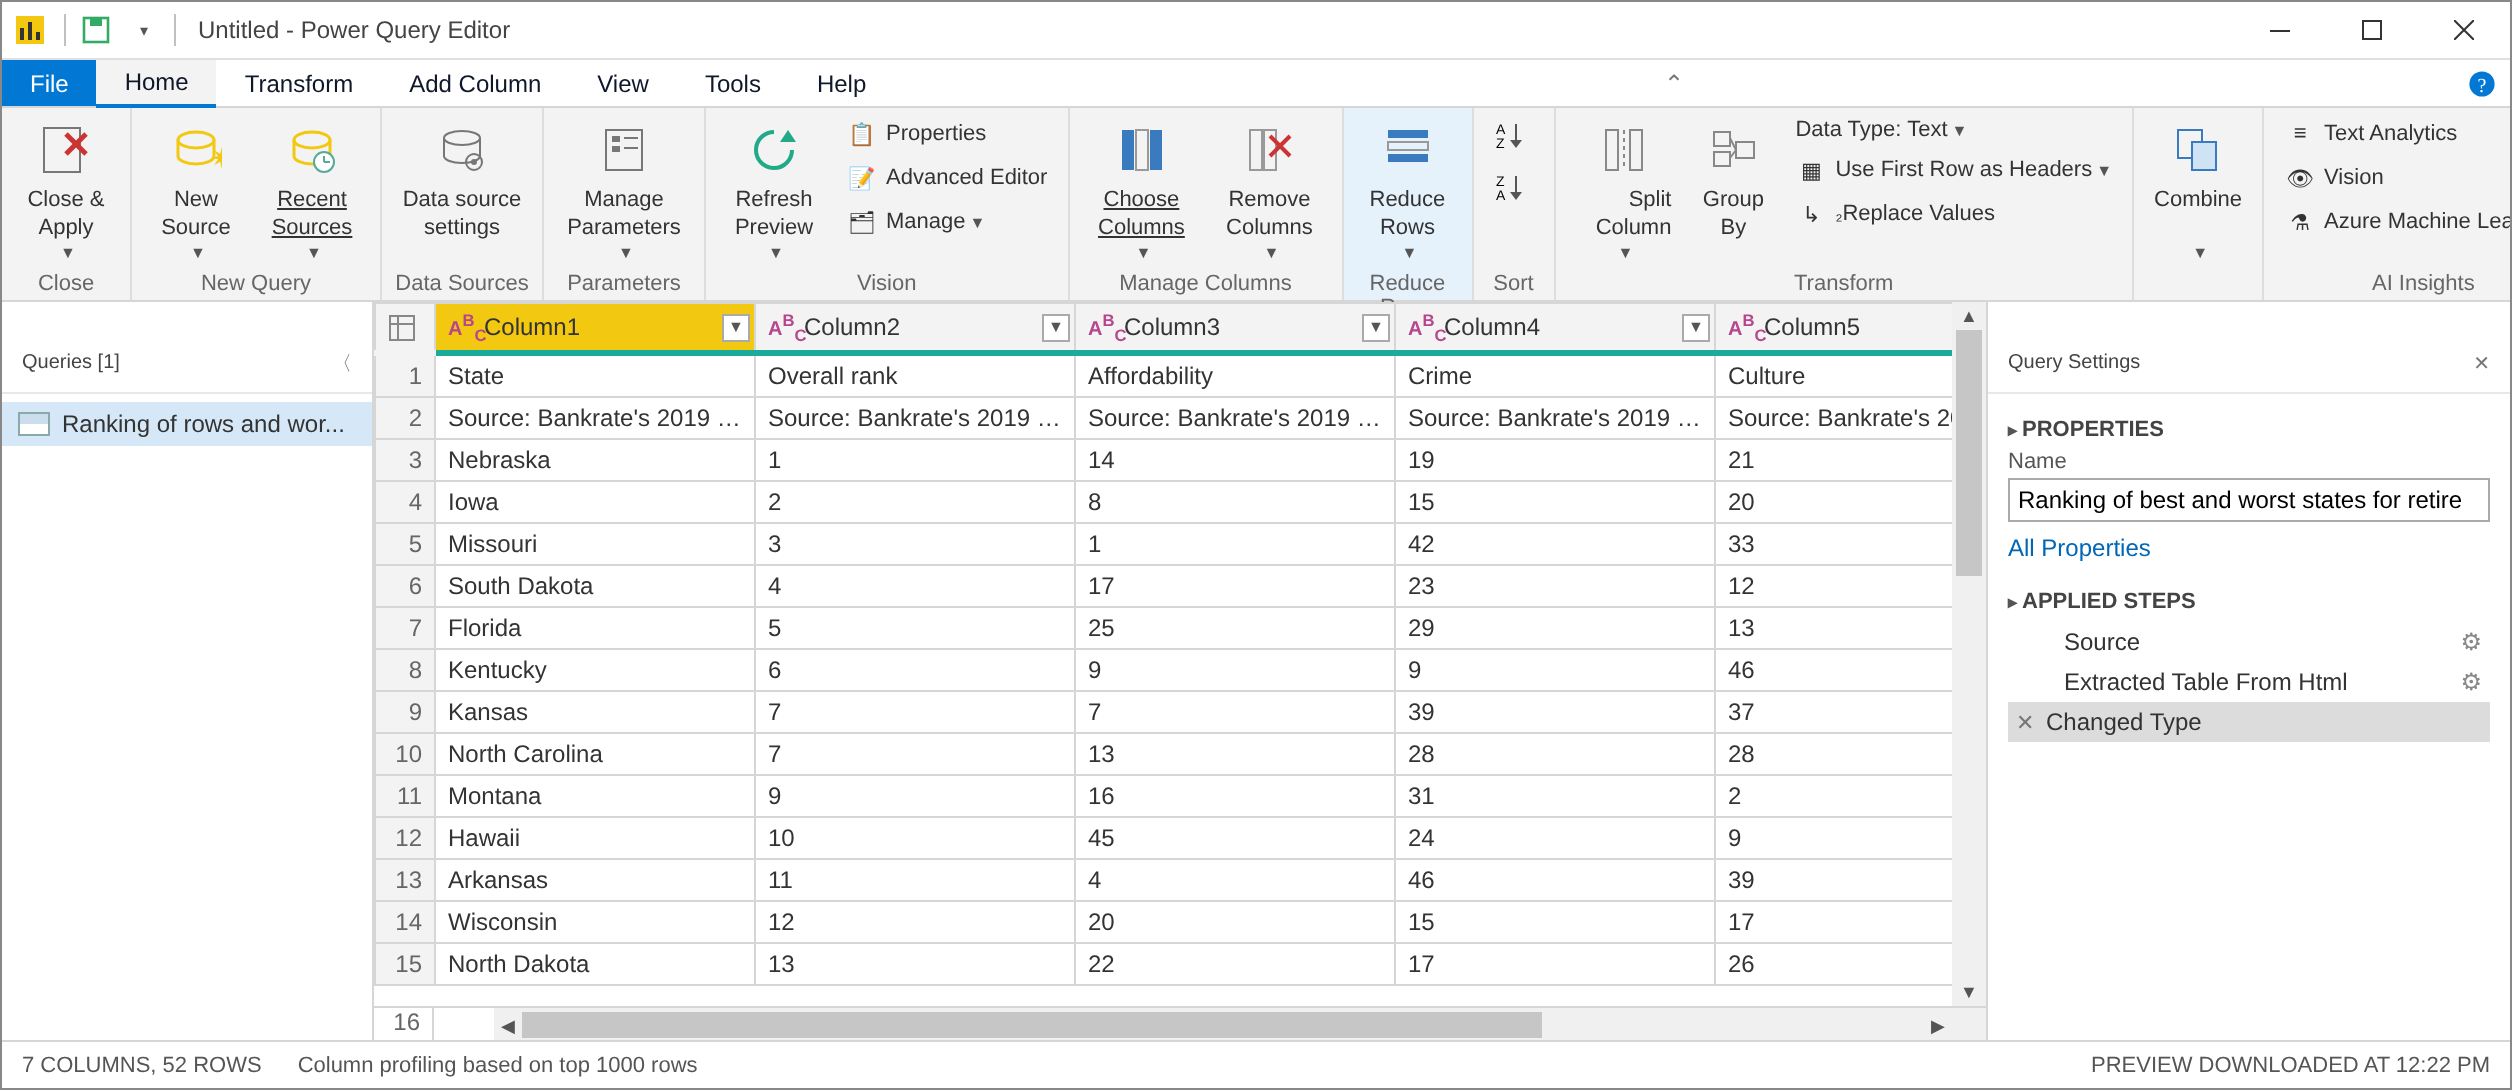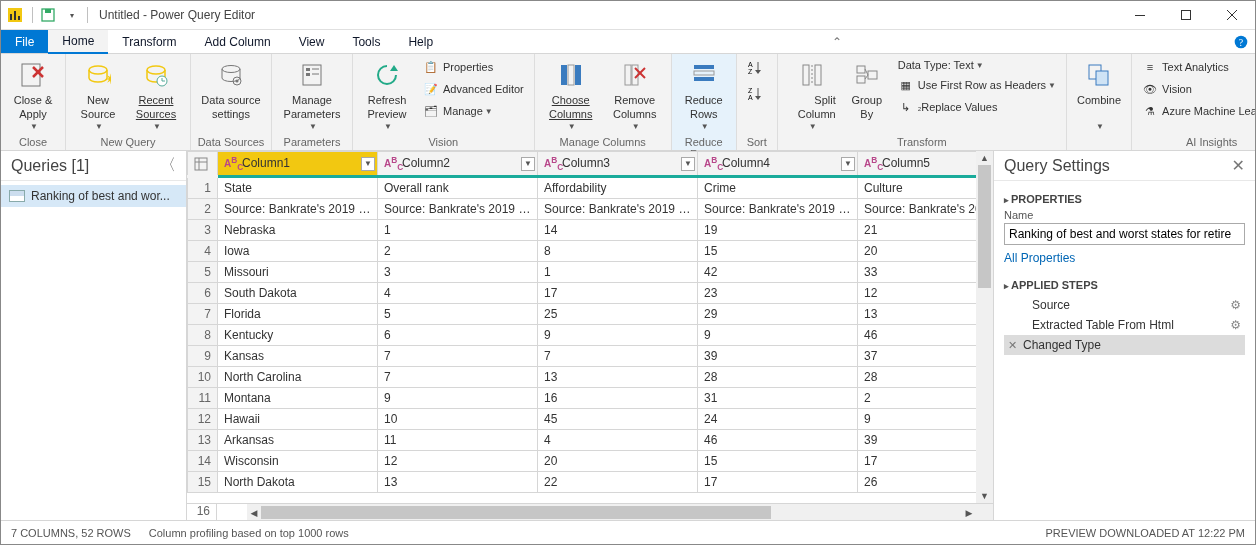--- a/index.html
+++ b/index.html
@@ -32,21 +32,21 @@
   .ribbon-btn-large .ico { width: 32px; height: 32px; margin-bottom: 3px; display: flex; align-items: center; justify-content: center; }
   .ribbon-col { display: flex; flex-direction: column; gap: 2px; }
   .ribbon-btn-small { display: flex; align-items: center; padding: 2px 4px; font-size: 11px; cursor: default; white-space: nowrap; }
   .ribbon-btn-small .ico { width: 16px; height: 16px; margin-right: 4px; display: flex; align-items: center; justify-content: center; }
   .drop-caret { font-size: 8px; margin-left: 2px; color: #555; }
   .highlight-group { background: #e6f2fb; }
   
   
   .main { flex: 1; display: flex; min-height: 0; }
   .queries-pane { width: 186px; border-right: 1px solid #d6d6d6; display: flex; flex-direction: column; }
-  .pane-header { height: 30px; display: flex; align-items: center; padding: 0 10px; border-bottom: 1px solid #e8e8e8; color: #444; font-size: 16px;}
+  .pane-header { height: 30px; display: flex; align-items: center; padding: 0 10px; border-bottom: 1px solid #e8e8e8; color: #444; font-size: 10px; margin-top: 16px;}
   .pane-header .collapse { margin-left: auto; color: #777; }
   .queries-list { padding: 4px 0; }
   .query-item { display: flex; align-items: center; padding: 4px 8px; background: #d6e8f7; font-size: 12px; white-space: nowrap; overflow: hidden; text-overflow: ellipsis; }
   .query-item .ico { width: 16px; height: 12px; margin-right: 6px; border: 1px solid #8aa; background: linear-gradient(to bottom, #cde 50%, #fff 50%); }
   
   
   .grid-pane { flex: 1; display: flex; flex-direction: column; min-width: 0; }
   .grid-wrap { flex: 1; overflow: hidden; position: relative; }
   table.datagrid { border-collapse: collapse; width: 100%; table-layout: fixed; }
   .datagrid th, .datagrid td { border: 1px solid #d6d6d6; padding: 3px 6px; font-size: 12px; text-align: left; white-space: nowrap; overflow: hidden; text-overflow: ellipsis; height: 21px; }
@@ -424,21 +424,21 @@
 <div class="main">
 
   <div class="queries-pane">
     <div class="pane-header">
       <span>Queries [1]</span>
       <span class="collapse">〈</span>
     </div>
     <div class="queries-list">
       <div class="query-item">
         <span class="ico"></span>
-        <span>Ranking of best and wor...</span>
+        <span>Ranking of rows and wor...</span>
       </div>
     </div>
   </div>
 
   <div class="grid-pane">
     <div class="grid-wrap">
       <table class="datagrid">
         <colgroup>
             <col style="width:30px">
             <col style="width:160px">

